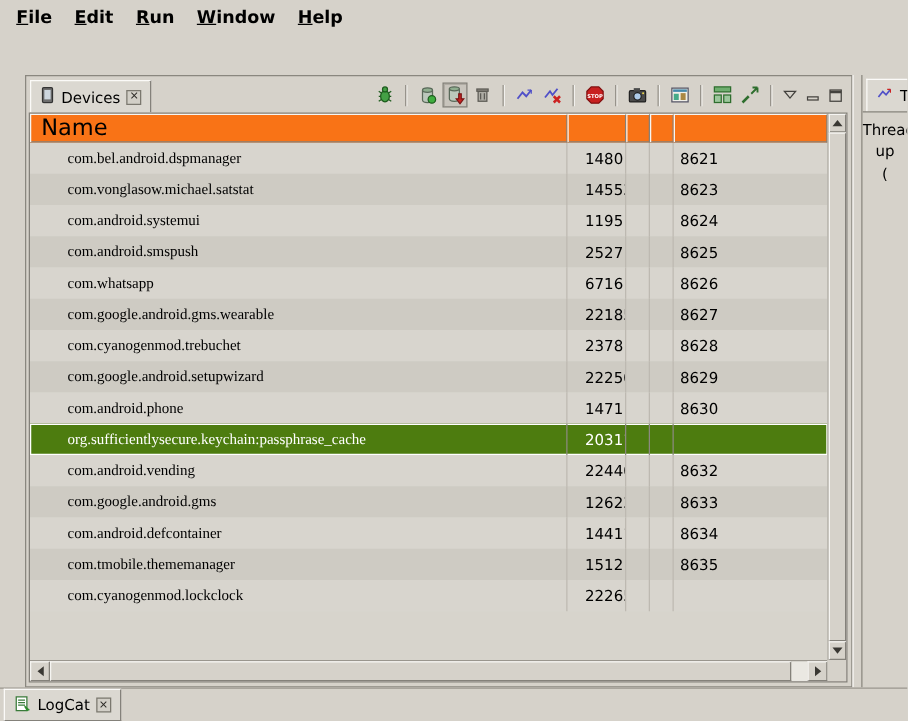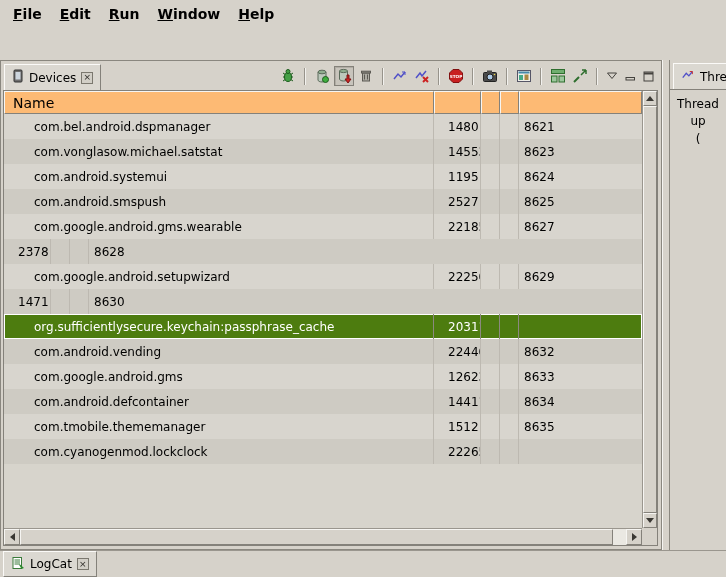--- a/index.html
+++ b/index.html
@@ -12,21 +12,21 @@
   }
 
   
   .menubar { height:27px; display:flex; align-items:center; padding-left:4px; background:#d6d2ca; }
   .menu-item { display:inline-block; padding:5px 9px 4px 9px; font-size:14px; font-weight:bold; cursor:default;text-align:center; }
   .menu-item::first-letter { text-decoration:underline; }
 
   .toolbar-space { height:33px; background:#d6d2ca; }
 
   
-  .main { position:absolute; top:60px; left:0; right:0; bottom:27px; display:flex; }
+  .main { position:absolute; top:60px; left:0; right:0; bottom:27px; display:flex;padding-left:20px; }
 
   .devices-panel { width:662px; display:flex; flex-direction:column; border:1px solid #8a877f; border-bottom-color:#8a877f; background:#d6d2ca; }
   .splitter { width:7px; background:#d6d2ca; border-left:1px solid #f5f4f1; }
   .threads-panel { flex:1; display:flex; flex-direction:column; border-left:1px solid #8a877f; overflow:hidden; background:#d6d2ca; }
 
   .panel-header { height:29px; display:flex; align-items:flex-end; position:relative; overflow:hidden; }
   .tab {
     display:flex; align-items:center; gap:5px; height:26px; padding:0 7px;
     background:#dbd8d1;
     border-top:1px solid #fbfaf8; border-left:1px solid #fbfaf8; border-right:1px solid #84817a;
@@ -41,33 +41,33 @@
   .panel-toolbar { margin-left:auto; display:flex; align-items:center; gap:2px; padding:0 5px 4px 0; }
   .ticon { width:20px; height:20px; display:flex; align-items:center; justify-content:center; cursor:pointer; }
   .ticon.pressed { border:1px solid #84817a; background:#c8c4bc; box-shadow:inset 1px 1px 0 #b0aca4; }
   .tsep { width:0; height:17px; border-left:1px solid #97938b; border-right:1px solid #f2f1ee; margin:0 4px; }
   .ticon.small { width:16px; }
 
   
   .table-wrap { flex:1; position:relative; margin:0 3px 3px 2px; border:1px solid #84817a; background:#d7d4cc; overflow:hidden; }
   .thead { position:absolute; top:0; left:0; right:15px; height:23px; display:flex; z-index:2; }
   .th {
-    background:#fdba74;
+    background:#f97316;
     border-top:1px solid #f6f5f2; border-left:1px solid #f6f5f2;
     border-right:1px solid #84817a; border-bottom:1px solid #84817a;
-    display:flex; align-items:center; padding-left:8px; font-size:14px; overflow:hidden; cursor:default;
+    display:flex; align-items:center; padding-left:8px; font-size:18px; overflow:hidden; cursor:default;
   }
   .col-name { width:430px; } .col-pid { width:47px; } .col-a { width:19px; } .col-b { width:19px; } .col-port { flex:1; }
 
   .tbody { position:absolute; top:23px; left:0; right:15px; bottom:17px; overflow:hidden; }
   .row { height:25px; display:flex; align-items:stretch; cursor:default; }
   .row:nth-child(odd)  { background:#d8d5ce; }
   .row:nth-child(even) { background:#cecbc3; }
   .cell { display:flex; align-items:center; border-right:1px solid #bdb9b1; overflow:hidden; white-space:nowrap; font-size:12px; }
-  .cell-name { width:430px; padding-left:30px; }
+  .cell-name { width:430px; padding-left:30px;font-family:Liberation Serif, serif; }
   .cell-pid  { width:47px; padding-left:14px; }
   .cell-a { width:19px; } .cell-b { width:19px; }
   .cell-port { flex:1; padding-left:5px; border-right:none; }
   .row.selected { background:#4d7c0f; color:#fff; box-shadow:inset 0 0 0 1px #ffffff; }
   .row.selected .cell { border-right-color:#8b897f; }
 
   
   .vscroll { position:absolute; top:0; right:0; bottom:17px; width:15px; background:#eae8e2; border-left:1px solid #9a968e; display:flex; flex-direction:column; z-index:3; }
   .hscroll { position:absolute; left:0; right:15px; bottom:0; height:17px; background:#eae8e2; border-top:1px solid #9a968e; display:flex; z-index:3; }
   .corner  { position:absolute; right:0; bottom:0; width:15px; height:17px; background:#d6d2ca; z-index:3; }
@@ -263,40 +263,49 @@
           <div class="cell cell-port">8624</div>
         </div>
           <div class="row">
           <div class="cell cell-name">com.android.smspush</div>
           <div class="cell cell-pid">2527</div>
           <div class="cell cell-a"></div>
           <div class="cell cell-b"></div>
           <div class="cell cell-port">8625</div>
         </div>
           <div class="row">
+          <div class="cell cell-name">com.whatsapp</div>
+          <div class="cell cell-pid">6716</div>
+          <div class="cell cell-a"></div>
+          <div class="cell cell-b"></div>
+          <div class="cell cell-port">8626</div>
+        </div>
+          <div class="row">
           <div class="cell cell-name">com.google.android.gms.wearable</div>
           <div class="cell cell-pid">22185</div>
           <div class="cell cell-a"></div>
           <div class="cell cell-b"></div>
           <div class="cell cell-port">8627</div>
         </div>
           <div class="row">
+          <div class="cell cell-name">com.cyanogenmod.trebuchet</div>
           <div class="cell cell-pid">2378</div>
           <div class="cell cell-a"></div>
           <div class="cell cell-b"></div>
           <div class="cell cell-port">8628</div>
         </div>
           <div class="row">
           <div class="cell cell-name">com.google.android.setupwizard</div>
           <div class="cell cell-pid">22250</div>
           <div class="cell cell-a"></div>
           <div class="cell cell-b"></div>
           <div class="cell cell-port">8629</div>
         </div>
           <div class="row">
+          <div class="cell cell-name">com.android.phone</div>
           <div class="cell cell-pid">1471</div>
           <div class="cell cell-a"></div>
           <div class="cell cell-b"></div>
           <div class="cell cell-port">8630</div>
         </div>
           <div class="row selected">
           <div class="cell cell-name">org.sufficientlysecure.keychain:passphrase_cache</div>
           <div class="cell cell-pid">20311</div>
           <div class="cell cell-a"></div>
           <div class="cell cell-b"></div>

